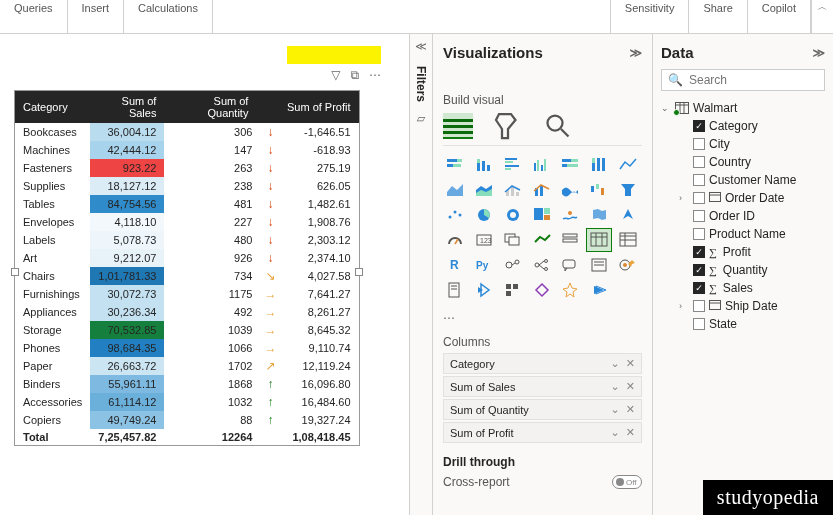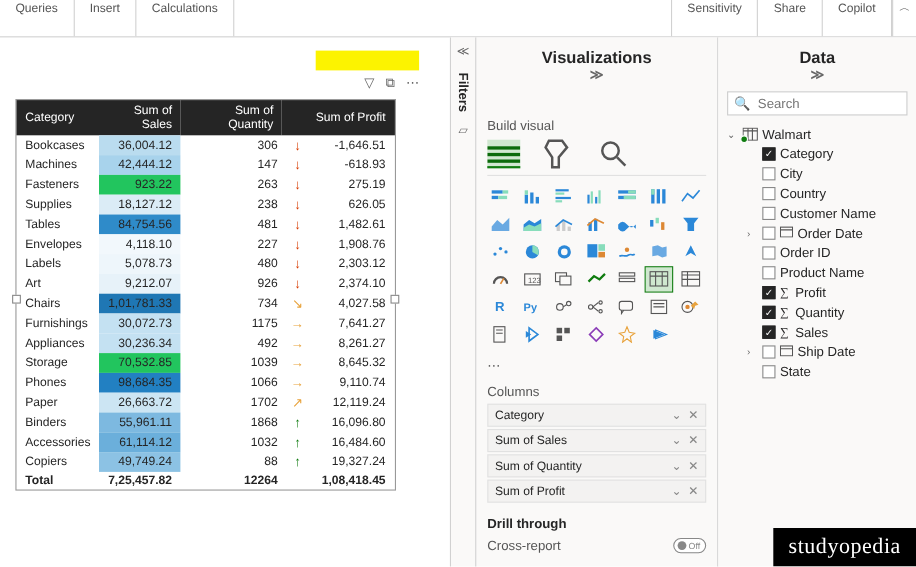--- a/index.html
+++ b/index.html
@@ -30,21 +30,21 @@
 .arr-down { color: #d83b01; }
 .arr-diag { color: #e8a33d; }
 .arr-right { color: #e8a33d; }
 .arr-upd { color: #e8a33d; }
 .arr-up { color: #107c10; }
 .filters-rail { width: 24px; border-left: 1px solid #d1d1d1; border-right: 1px solid #d1d1d1; background: #faf9f8; position: relative; }
 .filters-rail .chev { position: absolute; top: 6px; width: 100%; text-align: center; font-size: 11px; color: #666; cursor: pointer; }
 .filters-rail .lab { writing-mode: vertical-rl; position: absolute; top: 32px; left: 4px; font-size: 12px; font-weight: 600; }
 .filters-rail .ico { position: absolute; top: 78px; width: 100%; text-align: center; font-size: 11px; color: #666; }
 .viz-pane { width: 220px; border-right: 1px solid #d1d1d1; background: #faf9f8; display: flex; flex-direction: column; padding: 6px 10px 0; }
-.pane-title { display: flex; align-items: center; justify-content: center; font-size: 15px; font-weight: 600; padding: 4px 0 8px; flex-direction: column; }
+.pane-title { display: flex; align-items: center; justify-content: space-between; font-size: 15px; font-weight: 600; padding: 4px 0 8px; }
 .pane-title .chev { font-size: 12px; color: #666; cursor: pointer; }
 .sub { font-size: 12px; color: #555; margin-bottom: 4px; margin-top: 24px; }
 .build-tabs { display: flex; gap: 20px; padding: 2px 0 6px; border-bottom: 1px solid #e1e1e1; }
 .build-tabs .tab { width: 30px; height: 26px; display: flex; align-items: center; justify-content: center; cursor: pointer; }
 .build-tabs .tab.active { background: #d0e7d0; border-bottom: 2px solid #107c10; }
 .viz-grid { display: grid; grid-template-columns: repeat(7, 1fr); gap: 3px; padding: 8px 0; }
 .viz-icon { width: 24px; height: 22px; display: flex; align-items: center; justify-content: center; cursor: pointer; color: #555; }
 .viz-icon svg { width: 18px; height: 16px; }
 .viz-icon.table-sel { background: #cfe8cf; outline: 1px solid #107c10; }
 .viz-more { padding: 2px 0 6px; color: #666; cursor: pointer; }
@@ -116,21 +116,21 @@
             </tr>
             <tr>
               <td class="cat">Machines</td>
               <td class="sales" style="background:#a8d3ec">42,444.12</td>
               <td class="qty">147</td>
               <td class="arrow arr-down">↓</td>
               <td class="profit">-618.93</td>
             </tr>
             <tr>
               <td class="cat">Fasteners</td>
-              <td class="sales" style="background:#22c55e">923.22</td>
+              <td class="sales" style="background:#ef4444">923.22</td>
               <td class="qty">263</td>
               <td class="arrow arr-down">↓</td>
               <td class="profit">275.19</td>
             </tr>
             <tr>
               <td class="cat">Supplies</td>
               <td class="sales" style="background:#dbecf6">18,127.12</td>
               <td class="qty">238</td>
               <td class="arrow arr-down">↓</td>
               <td class="profit">626.05</td>
@@ -179,21 +179,21 @@
             </tr>
             <tr>
               <td class="cat">Appliances</td>
               <td class="sales" style="background:#c4e1f2">30,236.34</td>
               <td class="qty">492</td>
               <td class="arrow arr-right">→</td>
               <td class="profit">8,261.27</td>
             </tr>
             <tr>
               <td class="cat">Storage</td>
-              <td class="sales" style="background:#22c55e">70,532.85</td>
+              <td class="sales" style="background:#15803d">70,532.85</td>
               <td class="qty">1039</td>
               <td class="arrow arr-right">→</td>
               <td class="profit">8,645.32</td>
             </tr>
             <tr>
               <td class="cat">Phones</td>
               <td class="sales" style="background:#2280c2">98,684.35</td>
               <td class="qty">1066</td>
               <td class="arrow arr-right">→</td>
               <td class="profit">9,110.74</td>

